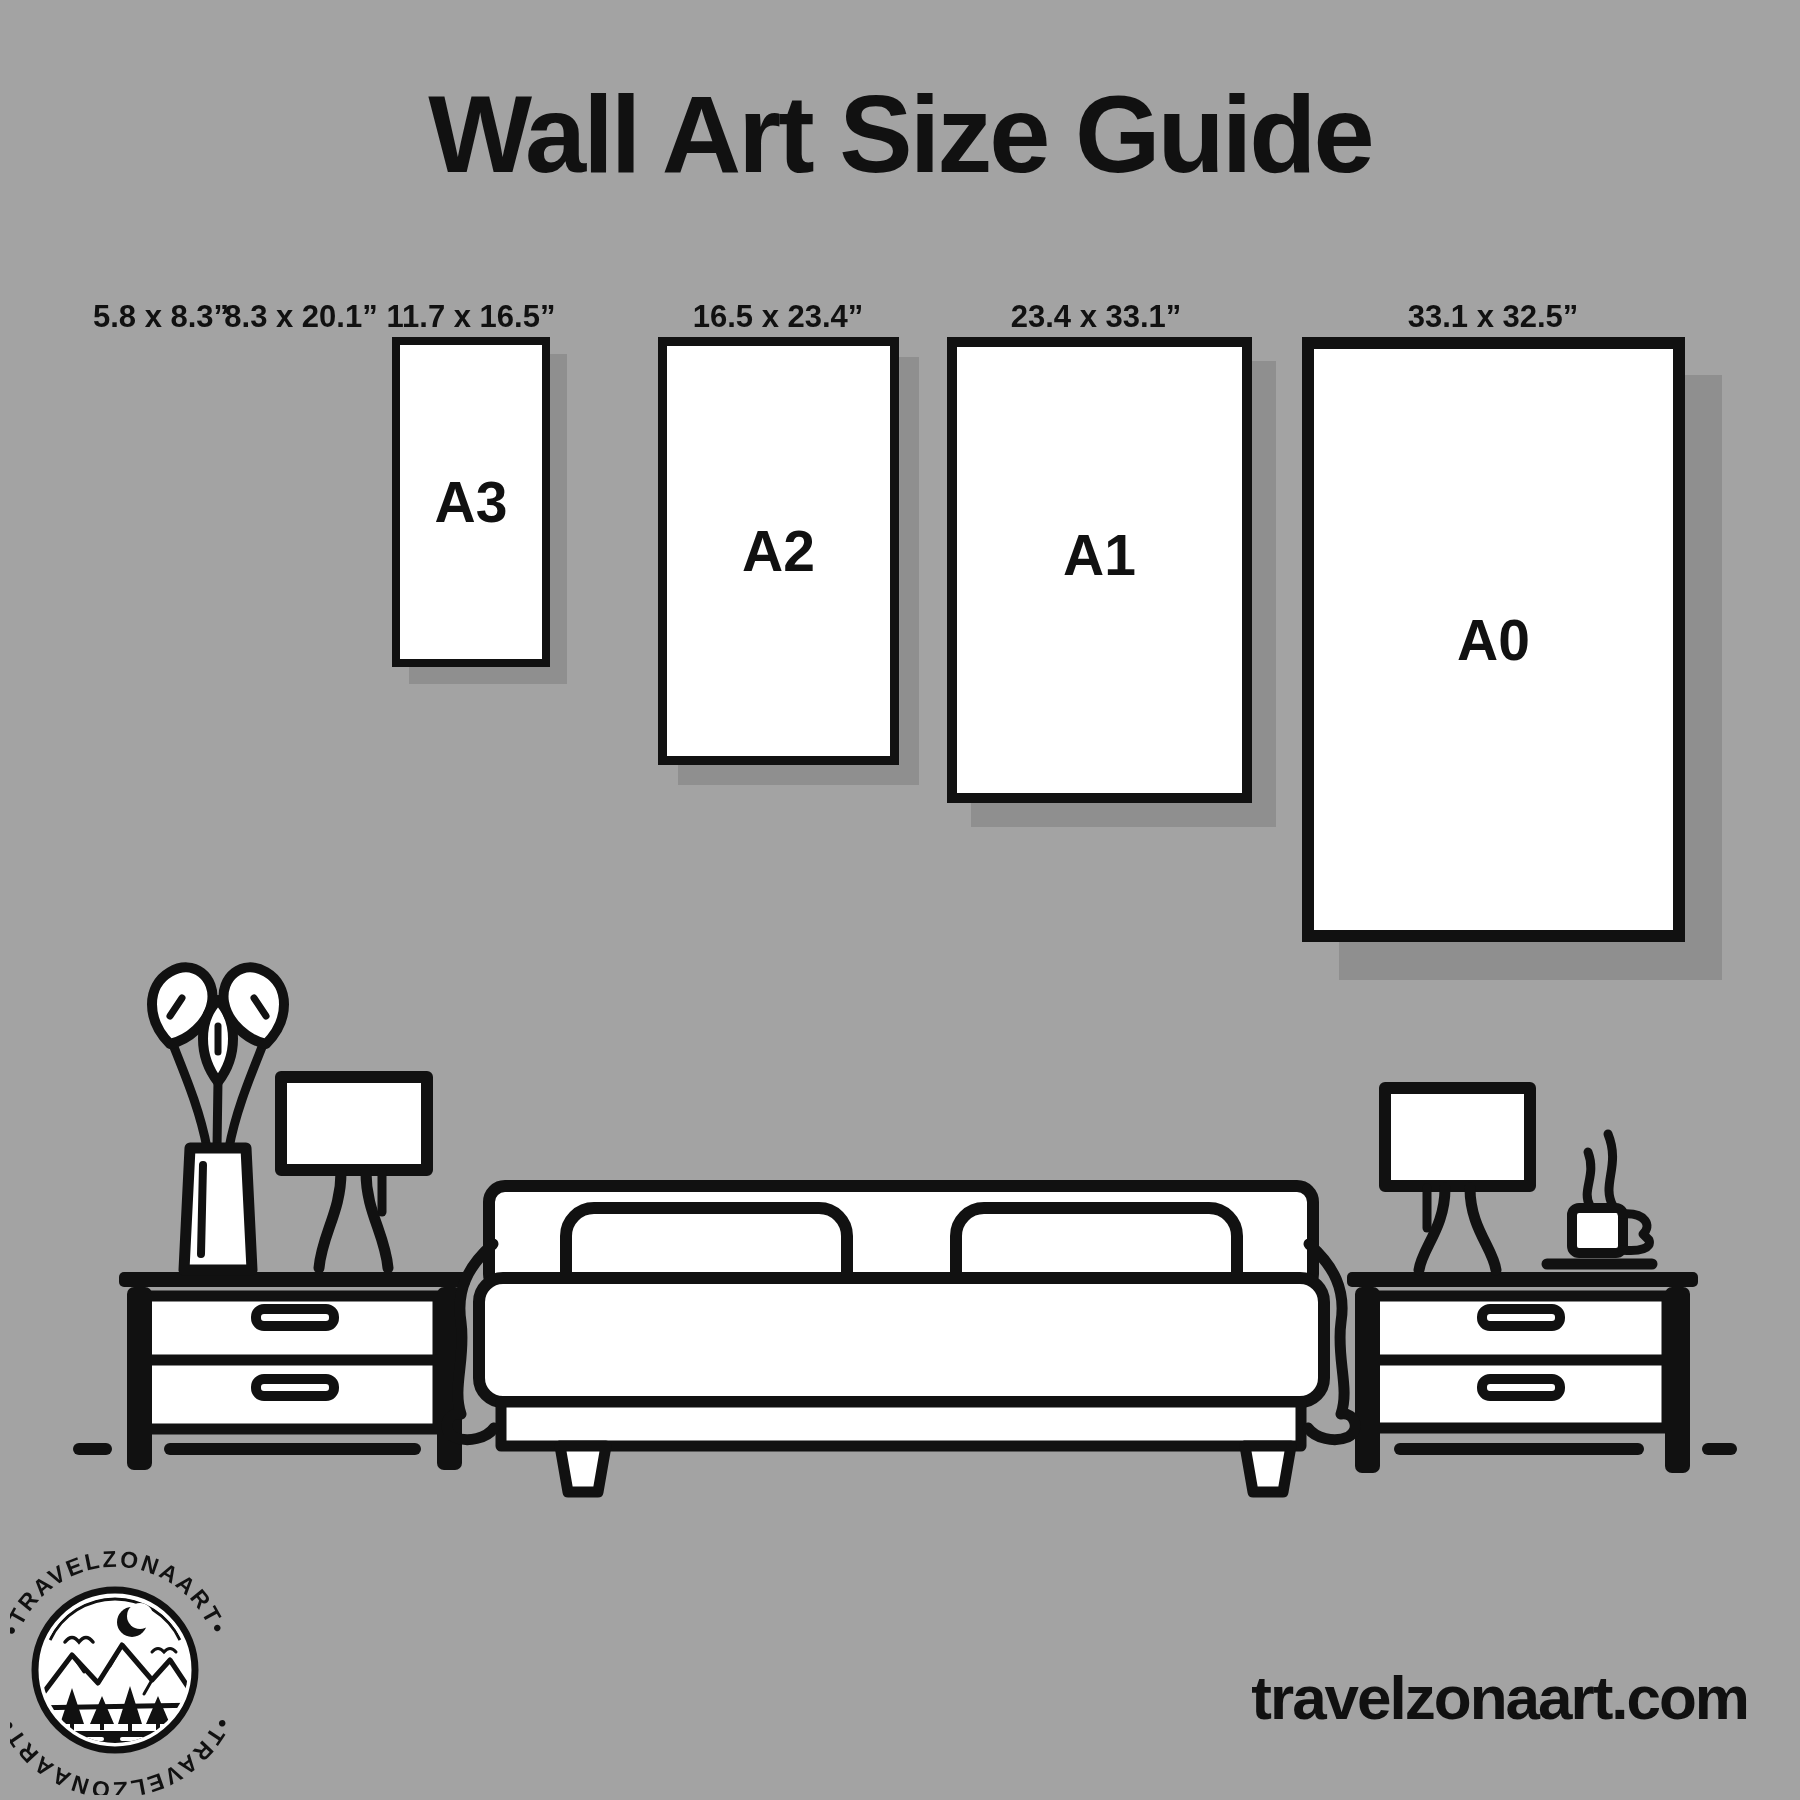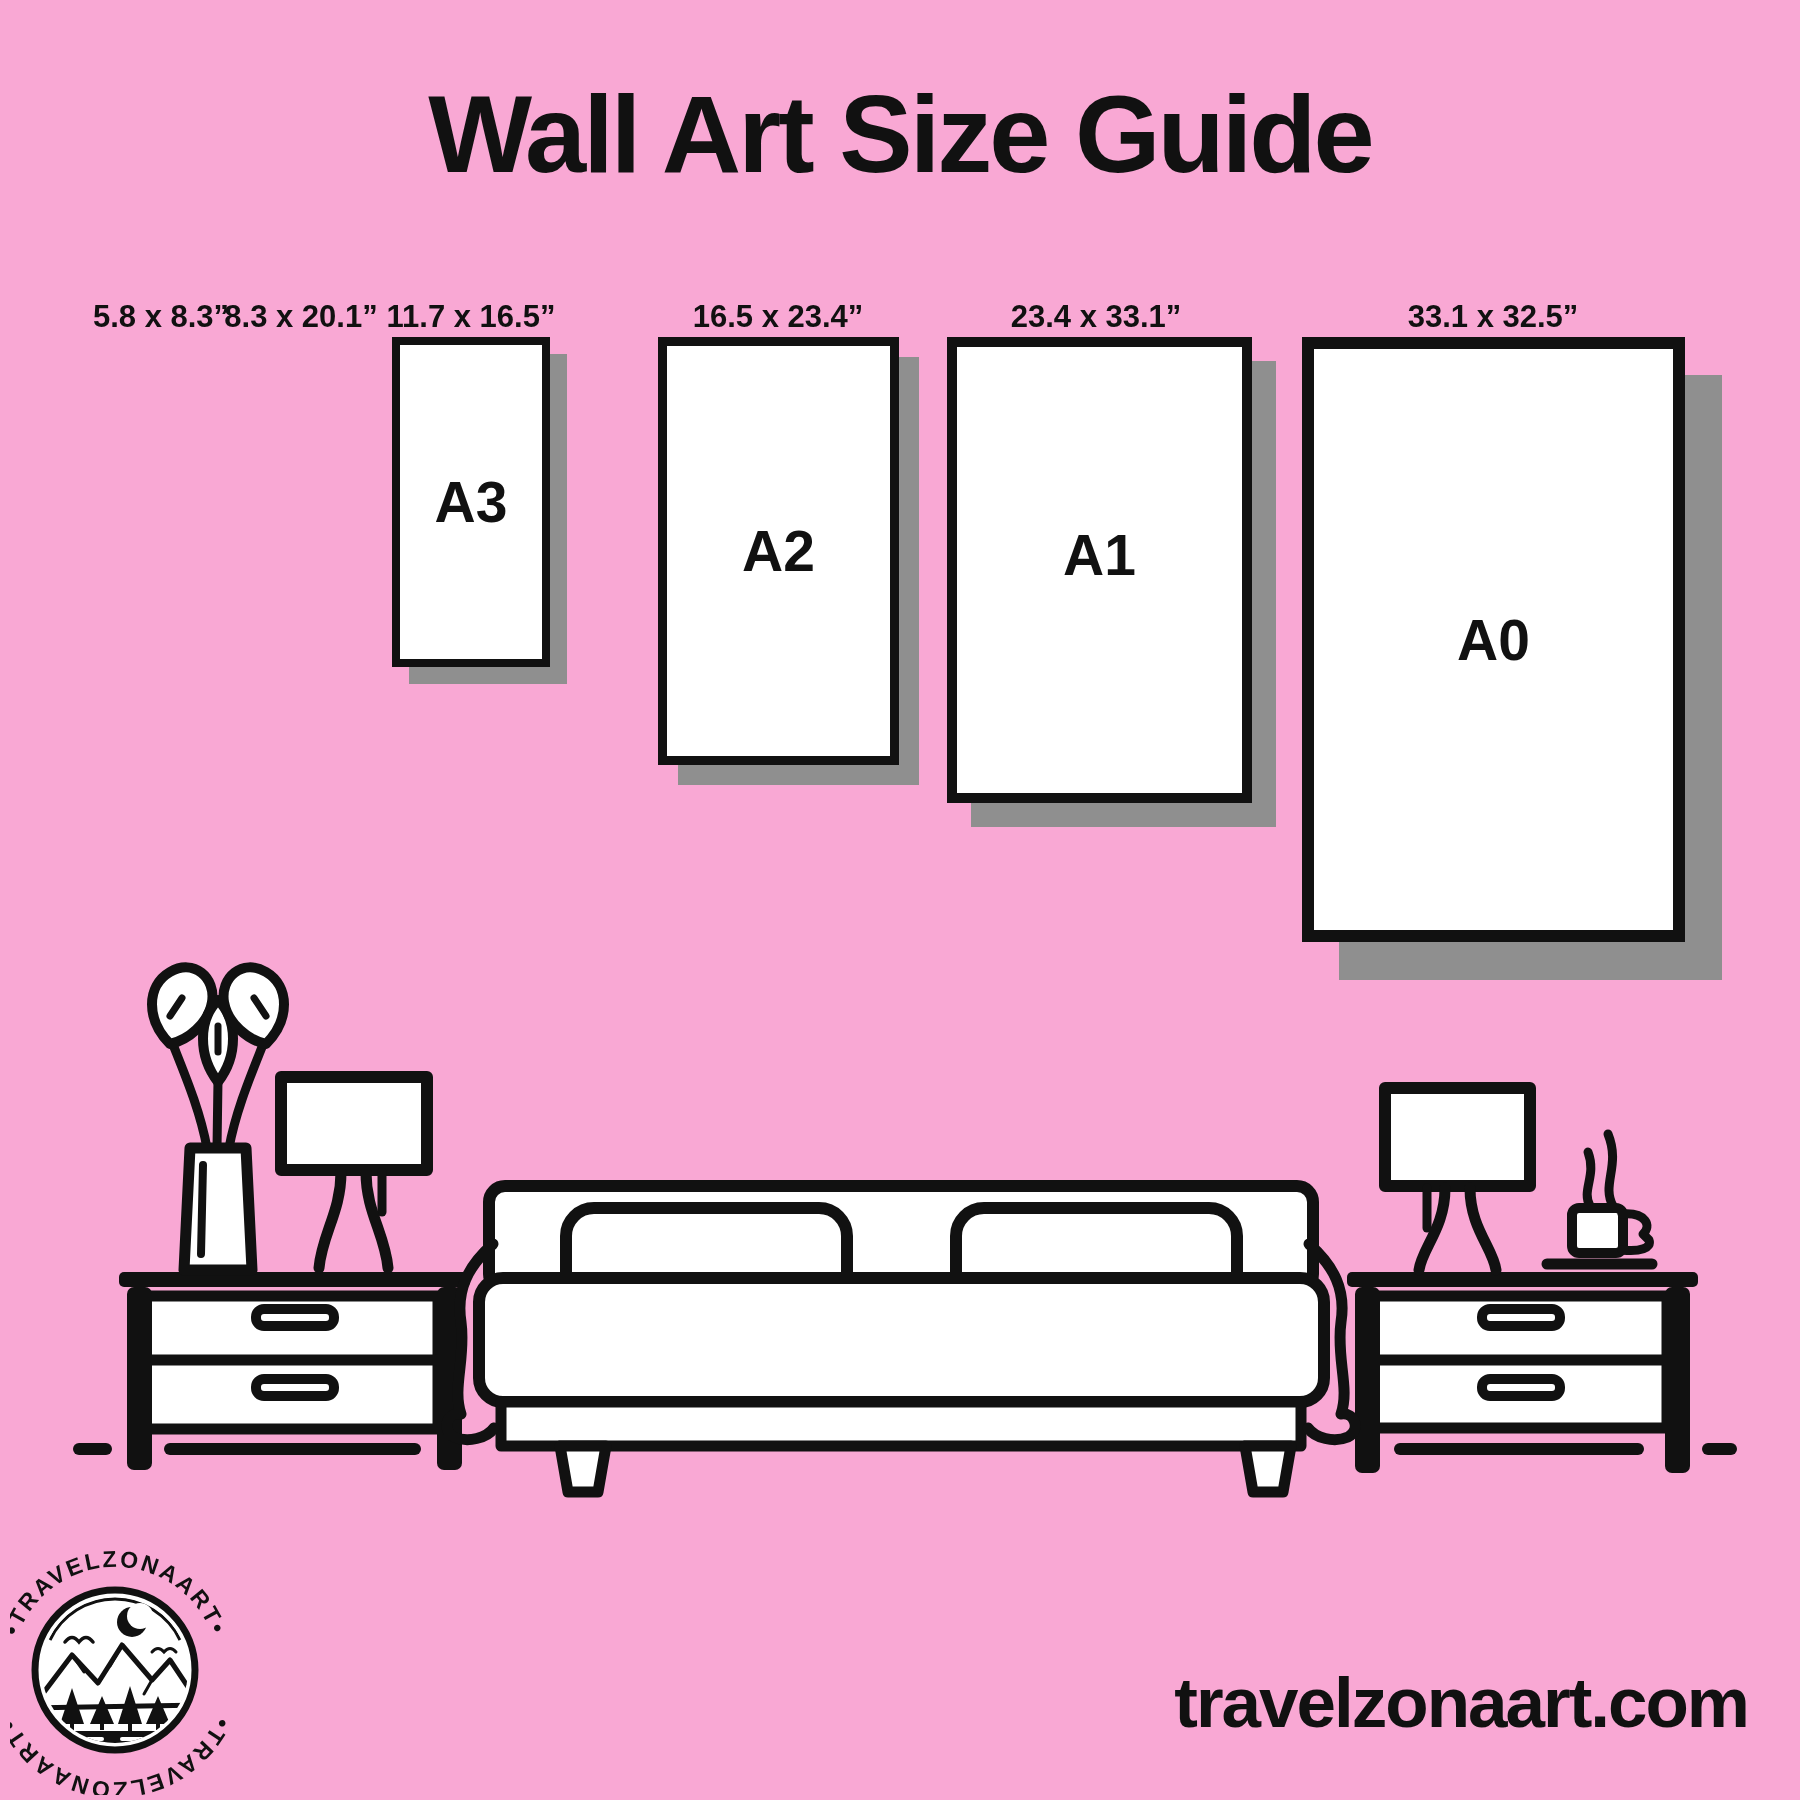--- a/index.html
+++ b/index.html
@@ -1,17 +1,17 @@
 <!DOCTYPE html>
 <html><head>
 <meta charset="utf-8">
 <style>
   html,body{margin:0;padding:0;background:#fff;}
   .canvas{
-    position:relative;width:1800px;height:1800px;background:#f9a8d4;overflow:hidden;
+    position:relative;width:1800px;height:1800px;background:#a3a3a3;overflow:hidden;
     font-family:"Liberation Sans",sans-serif;color:#111;
   }
   
   .title{
     position:absolute;top:70px;left:0;width:1800px;text-align:center;
     font-size:110px;font-weight:bold;letter-spacing:-3px;color:#111;
   }
   
   .size-label{
     position:absolute;top:301px;transform:translateX(-50%);
@@ -32,21 +32,21 @@
   .p-a2{left:658px;width:241px;height:428px;border-width:9px;box-shadow:20px 20px 0 0 #8f8f8f}
   .p-a1{left:947px;width:305px;height:466px;border-width:10px;box-shadow:24px 24px 0 0 #8f8f8f}
   .p-a1 .letter{--dy:-15px}
   .p-a0{left:1302px;width:383px;height:605px;border-width:12px;box-shadow:37px 38px 0 0 #8f8f8f}
   
   .scene{position:absolute;left:0;top:0;width:1800px;height:1800px;}
   .logo{position:absolute;left:10px;top:1550px;width:230px;height:245px;}
   .logo text{font-family:"Liberation Sans",sans-serif;font-weight:bold;font-size:23px;letter-spacing:2.5px;fill:#111;}
   
   .website{
-    position:absolute;right:52px;top:1662px;font-size:71px;font-weight:bold;
+    position:absolute;right:52px;top:1662px;font-size:62px;font-weight:bold;
     letter-spacing:-2px;color:#111;white-space:nowrap;
   }
 </style>
 </head>
 <body>
 
 <div class="canvas">
 
   <div class="title">Wall Art Size Guide</div>
 

